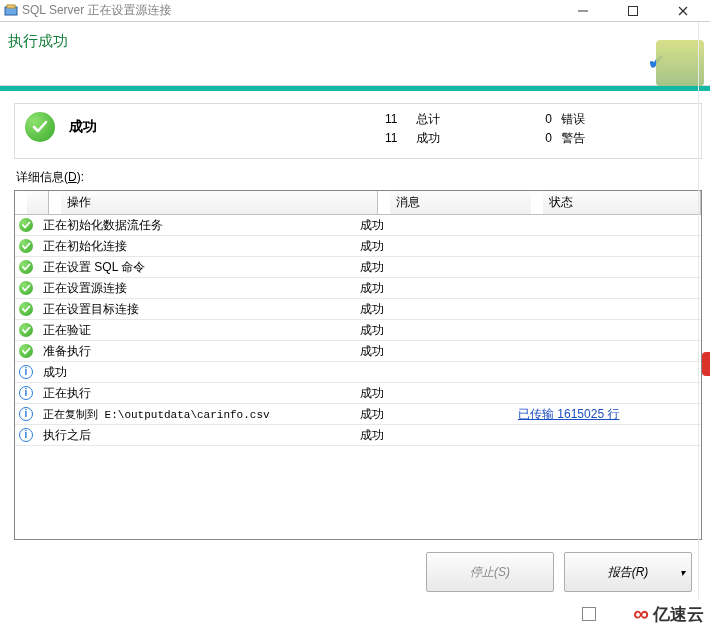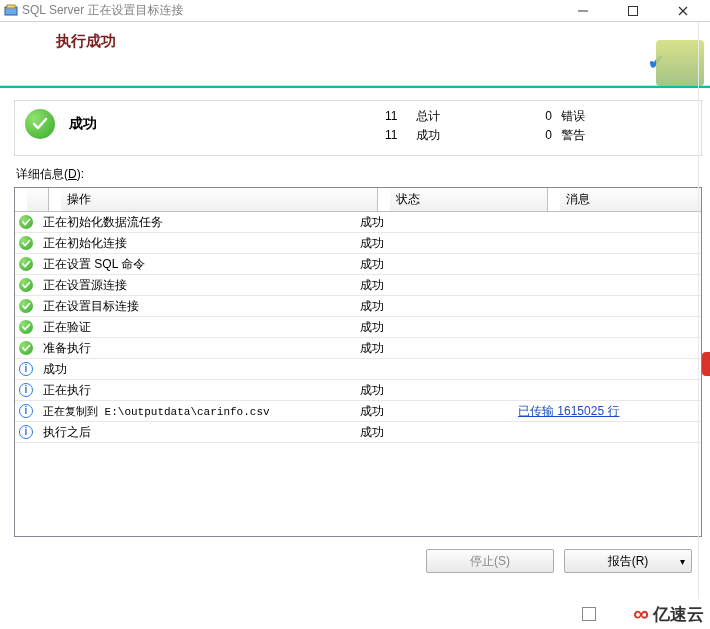--- a/index.html
+++ b/index.html
@@ -32,39 +32,39 @@
     .titlebar-title { flex: 1; color: #808080; }
     .win-controls { display: flex; gap: 20px; margin-right: 8px; }
     .win-btn { width: 30px; text-align: center; cursor: default; color:#444; }
     .win-btn svg { display:block; margin: 0 auto; }
     .header-area {
       position: relative;
       padding: 10px 8px;
       height: 64px;
       border-bottom: 1px solid #dcdcdc;
     }
-    .header-title { font-size: 15px; font-weight: bold; color: #7f1d1d; margin-left: 48px; }
+    .header-title { font-size: 15px; font-weight: normal; color: #15803d; }
     .header-deco {
       position: absolute;
       right: 6px; top: 14px;
       width: 60px; height: 50px;
     }
     .check-blue {
       position: absolute; left: 4px; top: 14px;
       color: #2a7bde; font-size: 20px; font-weight:bold;
     }
     .deco-box {
       position: absolute; right: 0; top: 4px;
       width: 48px; height: 46px;
       background: linear-gradient(180deg, #d3dd7d, #9bbd7b);
       border-radius: 4px;
       opacity: 0.9;
     }
     .content-frame {
-      border-top: 2px solid #14b8a6;
+      border-top: 5px solid #14b8a6;
       padding: 8px 8px 0 14px;
     }
     .summary-box {
       border: 1px solid #dcdcdc;
       background: #fff;
       padding: 8px 10px 16px 10px;
       margin-top: 4px;
       display: flex;
       align-items: center;
       gap: 14px;
@@ -132,29 +132,30 @@
     .icn svg { width:10px; height:10px; }
     .mono { font-family: Consolas, "Courier New", monospace; font-size: 11px; }
     .buttons-row {
       display:flex;
       justify-content:flex-end;
       gap: 10px;
       padding: 12px 10px 8px 0;
     }
     .btn {
       min-width: 128px;
-      height: 24px;
+      height: 40px;
       border: 1px solid #adadad;
       background: linear-gradient(#fdfdfd,#e8e8e8);
       border-radius: 2px;
       display:flex;
       align-items:center;
       justify-content:center;
       font-size:12px;
       position: relative;
+      font-style: italic;
     }
     .btn.disabled { color: #888; }
     .btn .dd { position:absolute; right:6px; font-size:10px; }
     .footer-decor {
       position: absolute;
       right: 6px; bottom: 2px;
       display: flex;
       align-items: center;
       gap: 4px;
     }
@@ -186,21 +187,21 @@
 </head>
 <body>
 
 <div class="titlebar">
   <span class="titlebar-icon">
     <svg viewBox="0 0 14 14">
         <rect x="1" y="3" width="12" height="8" fill="#6aa8e6" stroke="#2a5d9f"></rect>
         <rect x="3" y="1" width="8" height="3" fill="#f3d27a" stroke="#b08b2e"></rect>
       </svg>
   </span>
-  <span class="titlebar-title">SQL Server 正在设置目标连接</span>
+  <span class="titlebar-title">SQL Server 正在设置源连接</span>
   <div class="win-controls">
     <span class="win-btn">
       <svg width="12" height="12" viewBox="0 0 12 12">
           <line x1="1" y1="6" x2="11" y2="6" stroke="#333" stroke-width="1"></line>
         </svg>
     </span>
     <span class="win-btn">
       <svg width="12" height="12" viewBox="0 0 12 12">
           <rect x="1.5" y="1.5" width="9" height="9" fill="none" stroke="#333" stroke-width="1"></rect>
         </svg>
@@ -255,22 +256,22 @@
   </div>
 
   <div class="detail-label">
     <span>详细信息(</span><u>D</u><span>):</span>
   </div>
 
   <div class="grid">
     <div class="grid-head">
       <div class="gh-cell col-icon"></div>
       <div class="gh-cell col-action">操作</div>
+      <div class="gh-cell col-msg">消息</div>
       <div class="gh-cell col-status">状态</div>
-      <div class="gh-cell col-msg">消息</div>
     </div>
     <div class="grid-body" id="grid-body">
         <div class="gr">
           <div class="gc col-icon">
             <div class="icn icn-success">
               <svg viewBox="0 0 10 10">
                 <polyline points="2,5 4,7.5 8.5,2.5" fill="none" stroke="#fff" stroke-width="1.8" stroke-linecap="round" stroke-linejoin="round"></polyline>
               </svg>
             </div>
           </div>

